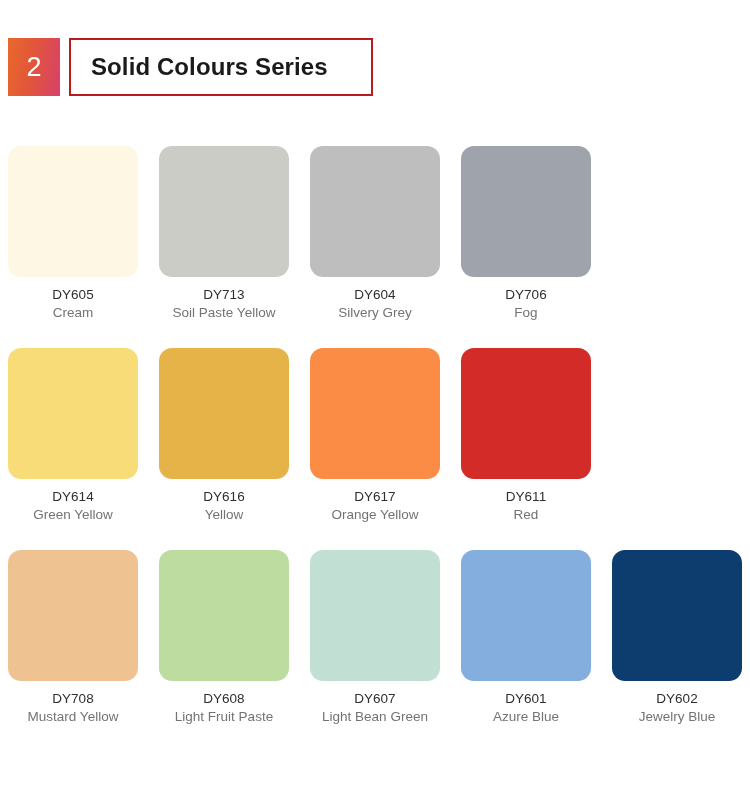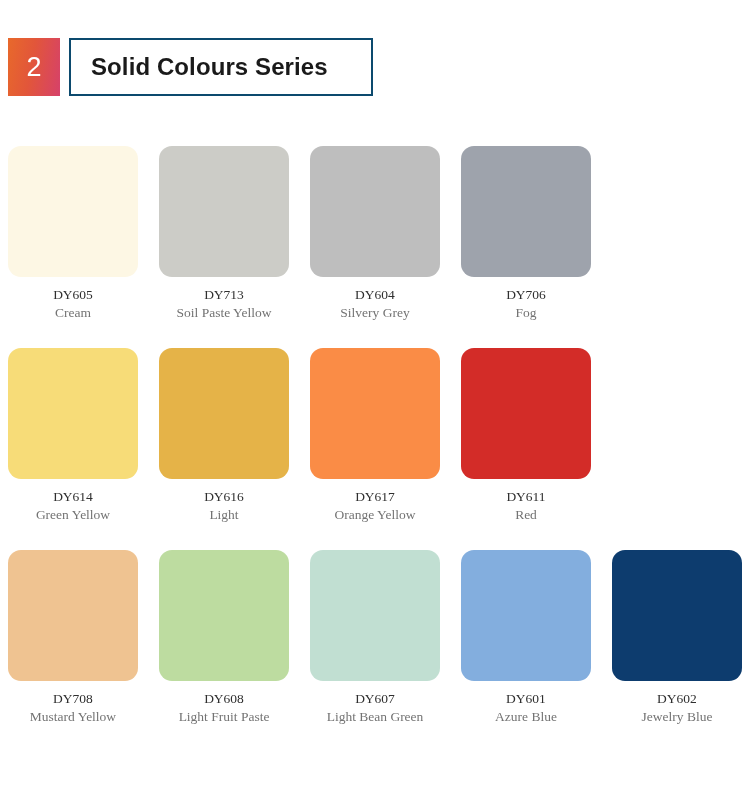--- a/index.html
+++ b/index.html
@@ -33,21 +33,21 @@
     justify-content: center;
     color: #ffffff;
     font-size: 27px;
     font-weight: 400;
     line-height: 1;
     letter-spacing: 0;
   }
   .title-frame {
     flex: 1 1 auto;
     margin-left: 9px;
-    border: 2px solid #0c4a6e;
+    border: 2px solid #b91c1c;
     background: #ffffff;
     display: flex;
     align-items: center;
     padding-left: 20px;
   }
   .title-text {
     font-size: 24px;
     font-weight: bold;
     color: #1a1a1a;
     letter-spacing: 0.1px;
@@ -59,21 +59,20 @@
     margin-top: 50px;
     padding: 0 8px 0 8px;
     display: flex;
     flex-direction: column;
     gap: 26px;
   }
   .swatch-row {
     display: grid;
     grid-template-columns: repeat(5, 1fr);
     column-gap: 21px;
-    font-family: Liberation Serif, serif;
   }
   .swatch-cell {
     display: flex;
     flex-direction: column;
     align-items: center;
   }
   .swatch-chip {
     width: 100%;
     height: 131px;
     border-radius: 13px;
@@ -141,21 +140,21 @@
         <div class="swatch-chip" style="background: rgb(247, 220, 120);"></div>
         <div class="swatch-labels">
           <span class="swatch-code">DY614</span>
           <span class="swatch-name">Green Yellow</span>
         </div>
       </div>
       <div class="swatch-cell">
         <div class="swatch-chip" style="background: rgb(229, 179, 72);"></div>
         <div class="swatch-labels">
           <span class="swatch-code">DY616</span>
-          <span class="swatch-name">Light</span>
+          <span class="swatch-name">Yellow</span>
         </div>
       </div>
       <div class="swatch-cell">
         <div class="swatch-chip" style="background: rgb(250, 140, 70);"></div>
         <div class="swatch-labels">
           <span class="swatch-code">DY617</span>
           <span class="swatch-name">Orange Yellow</span>
         </div>
       </div>
       <div class="swatch-cell">

